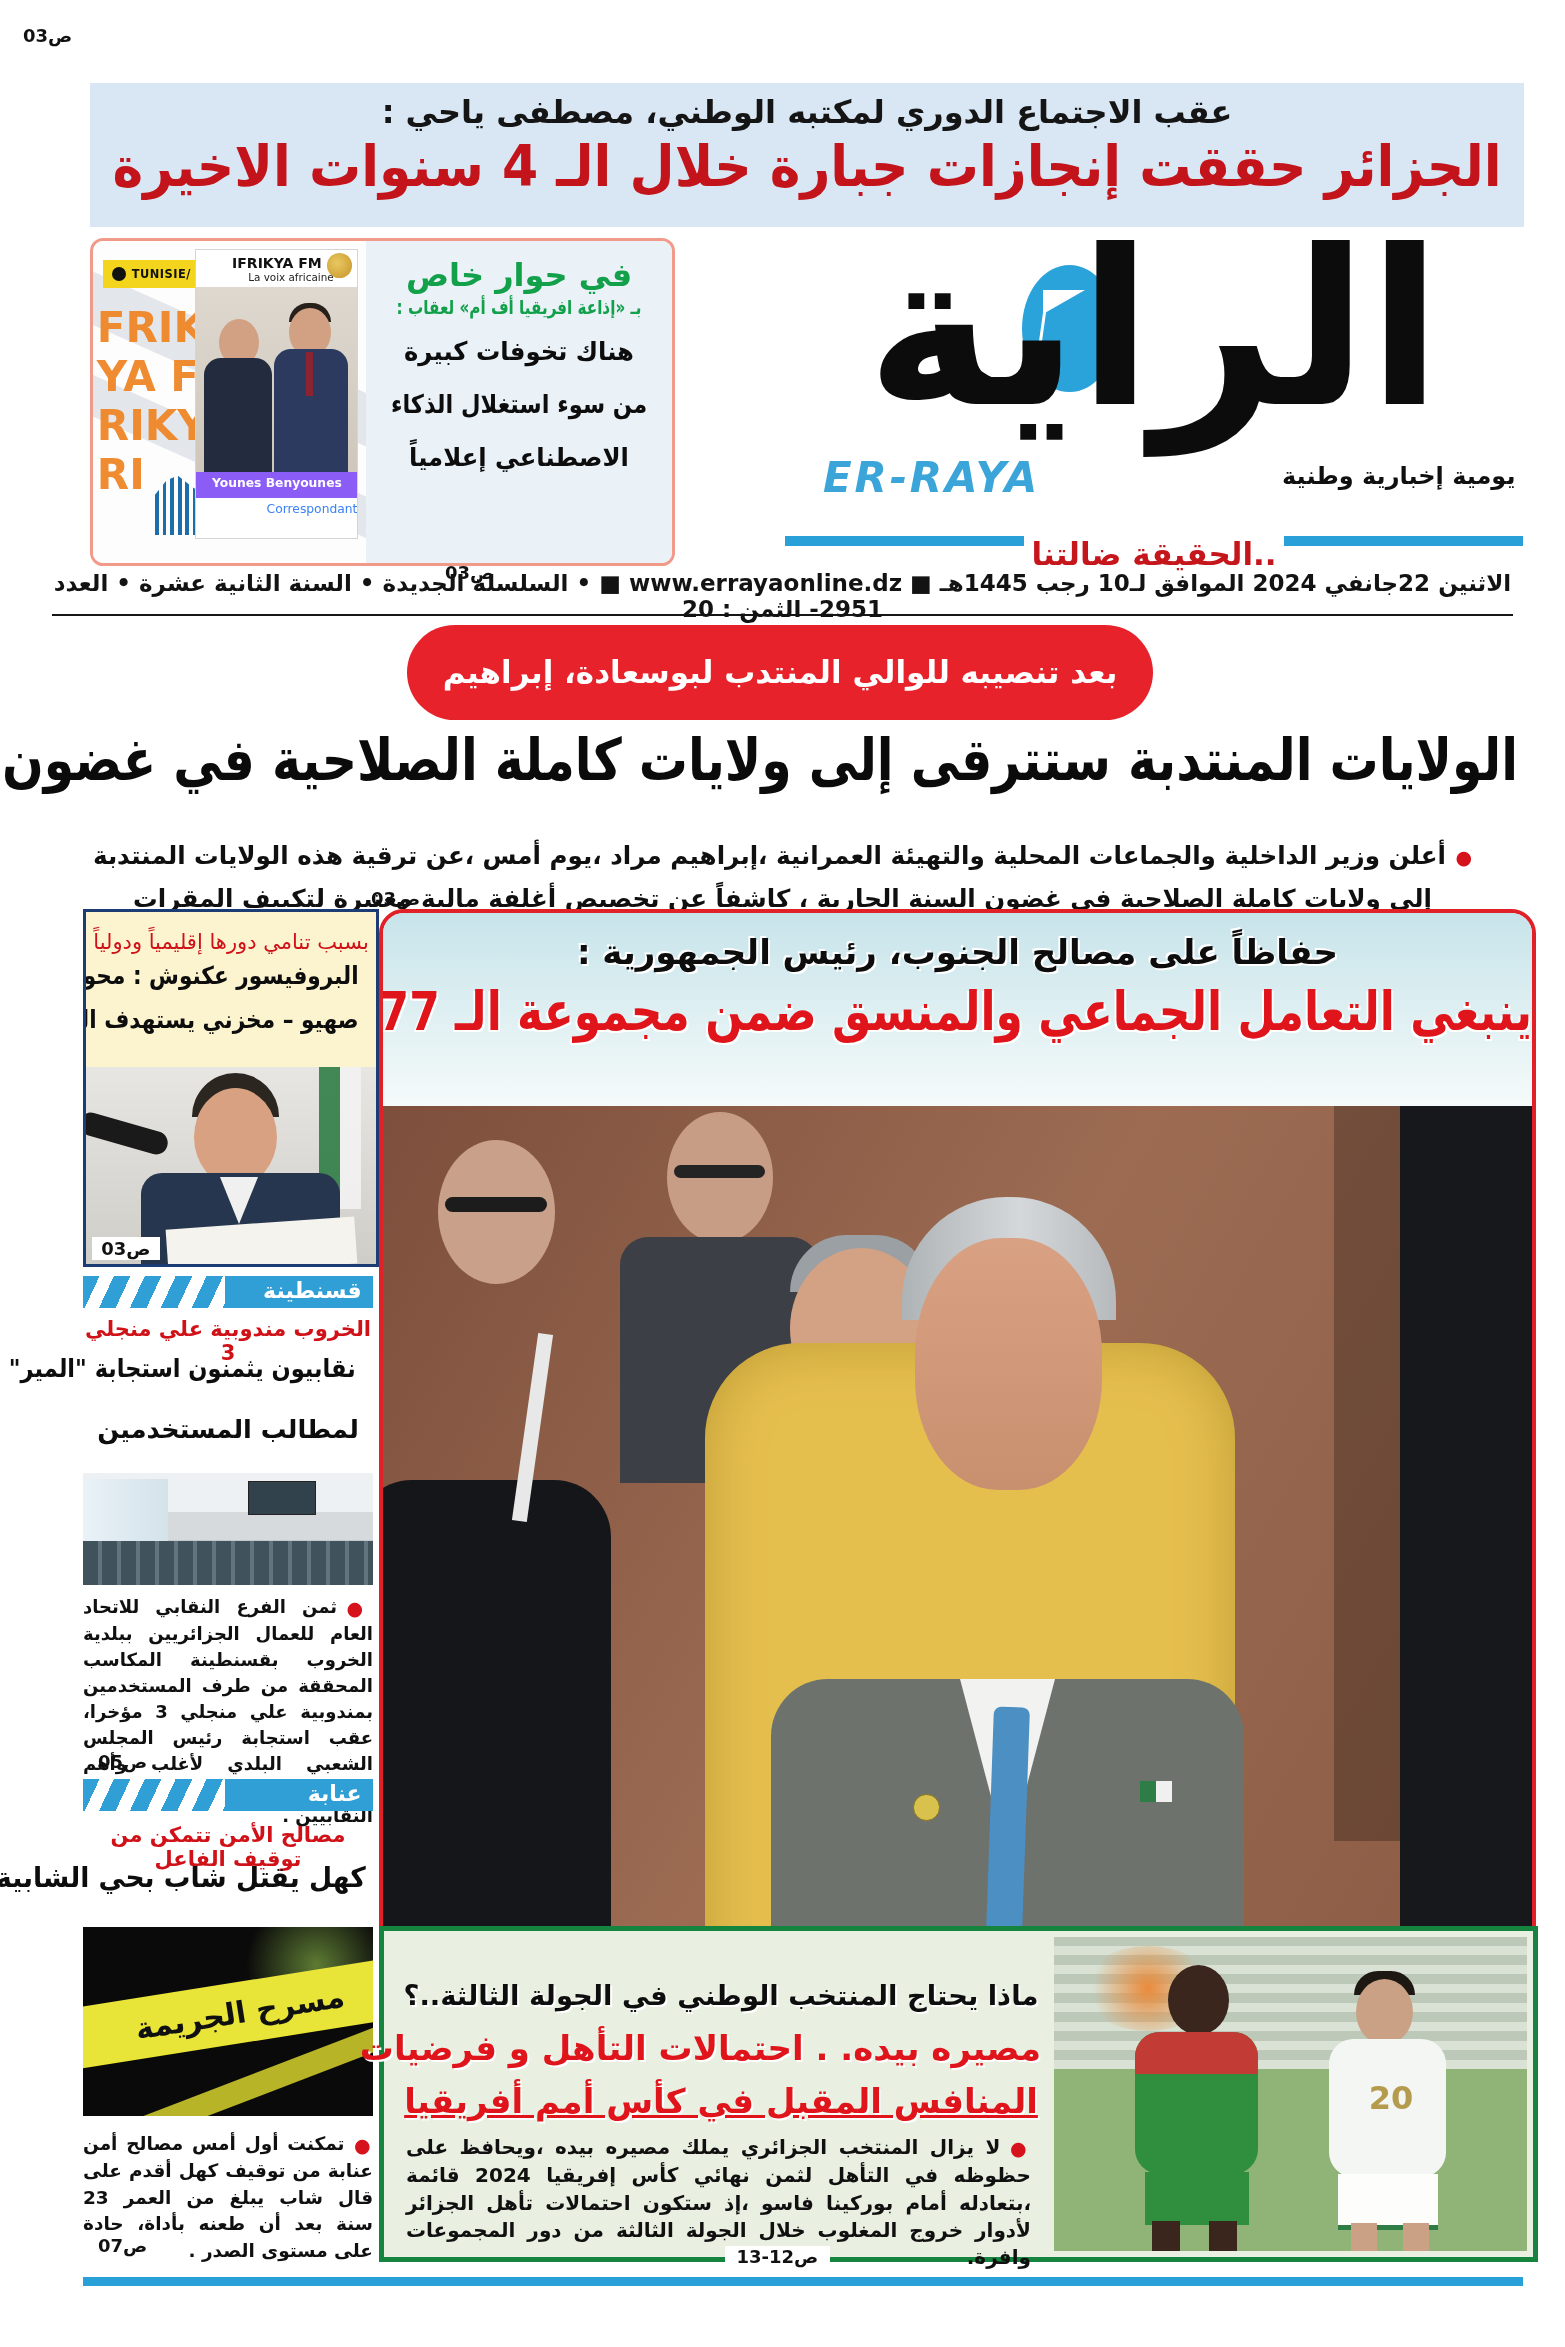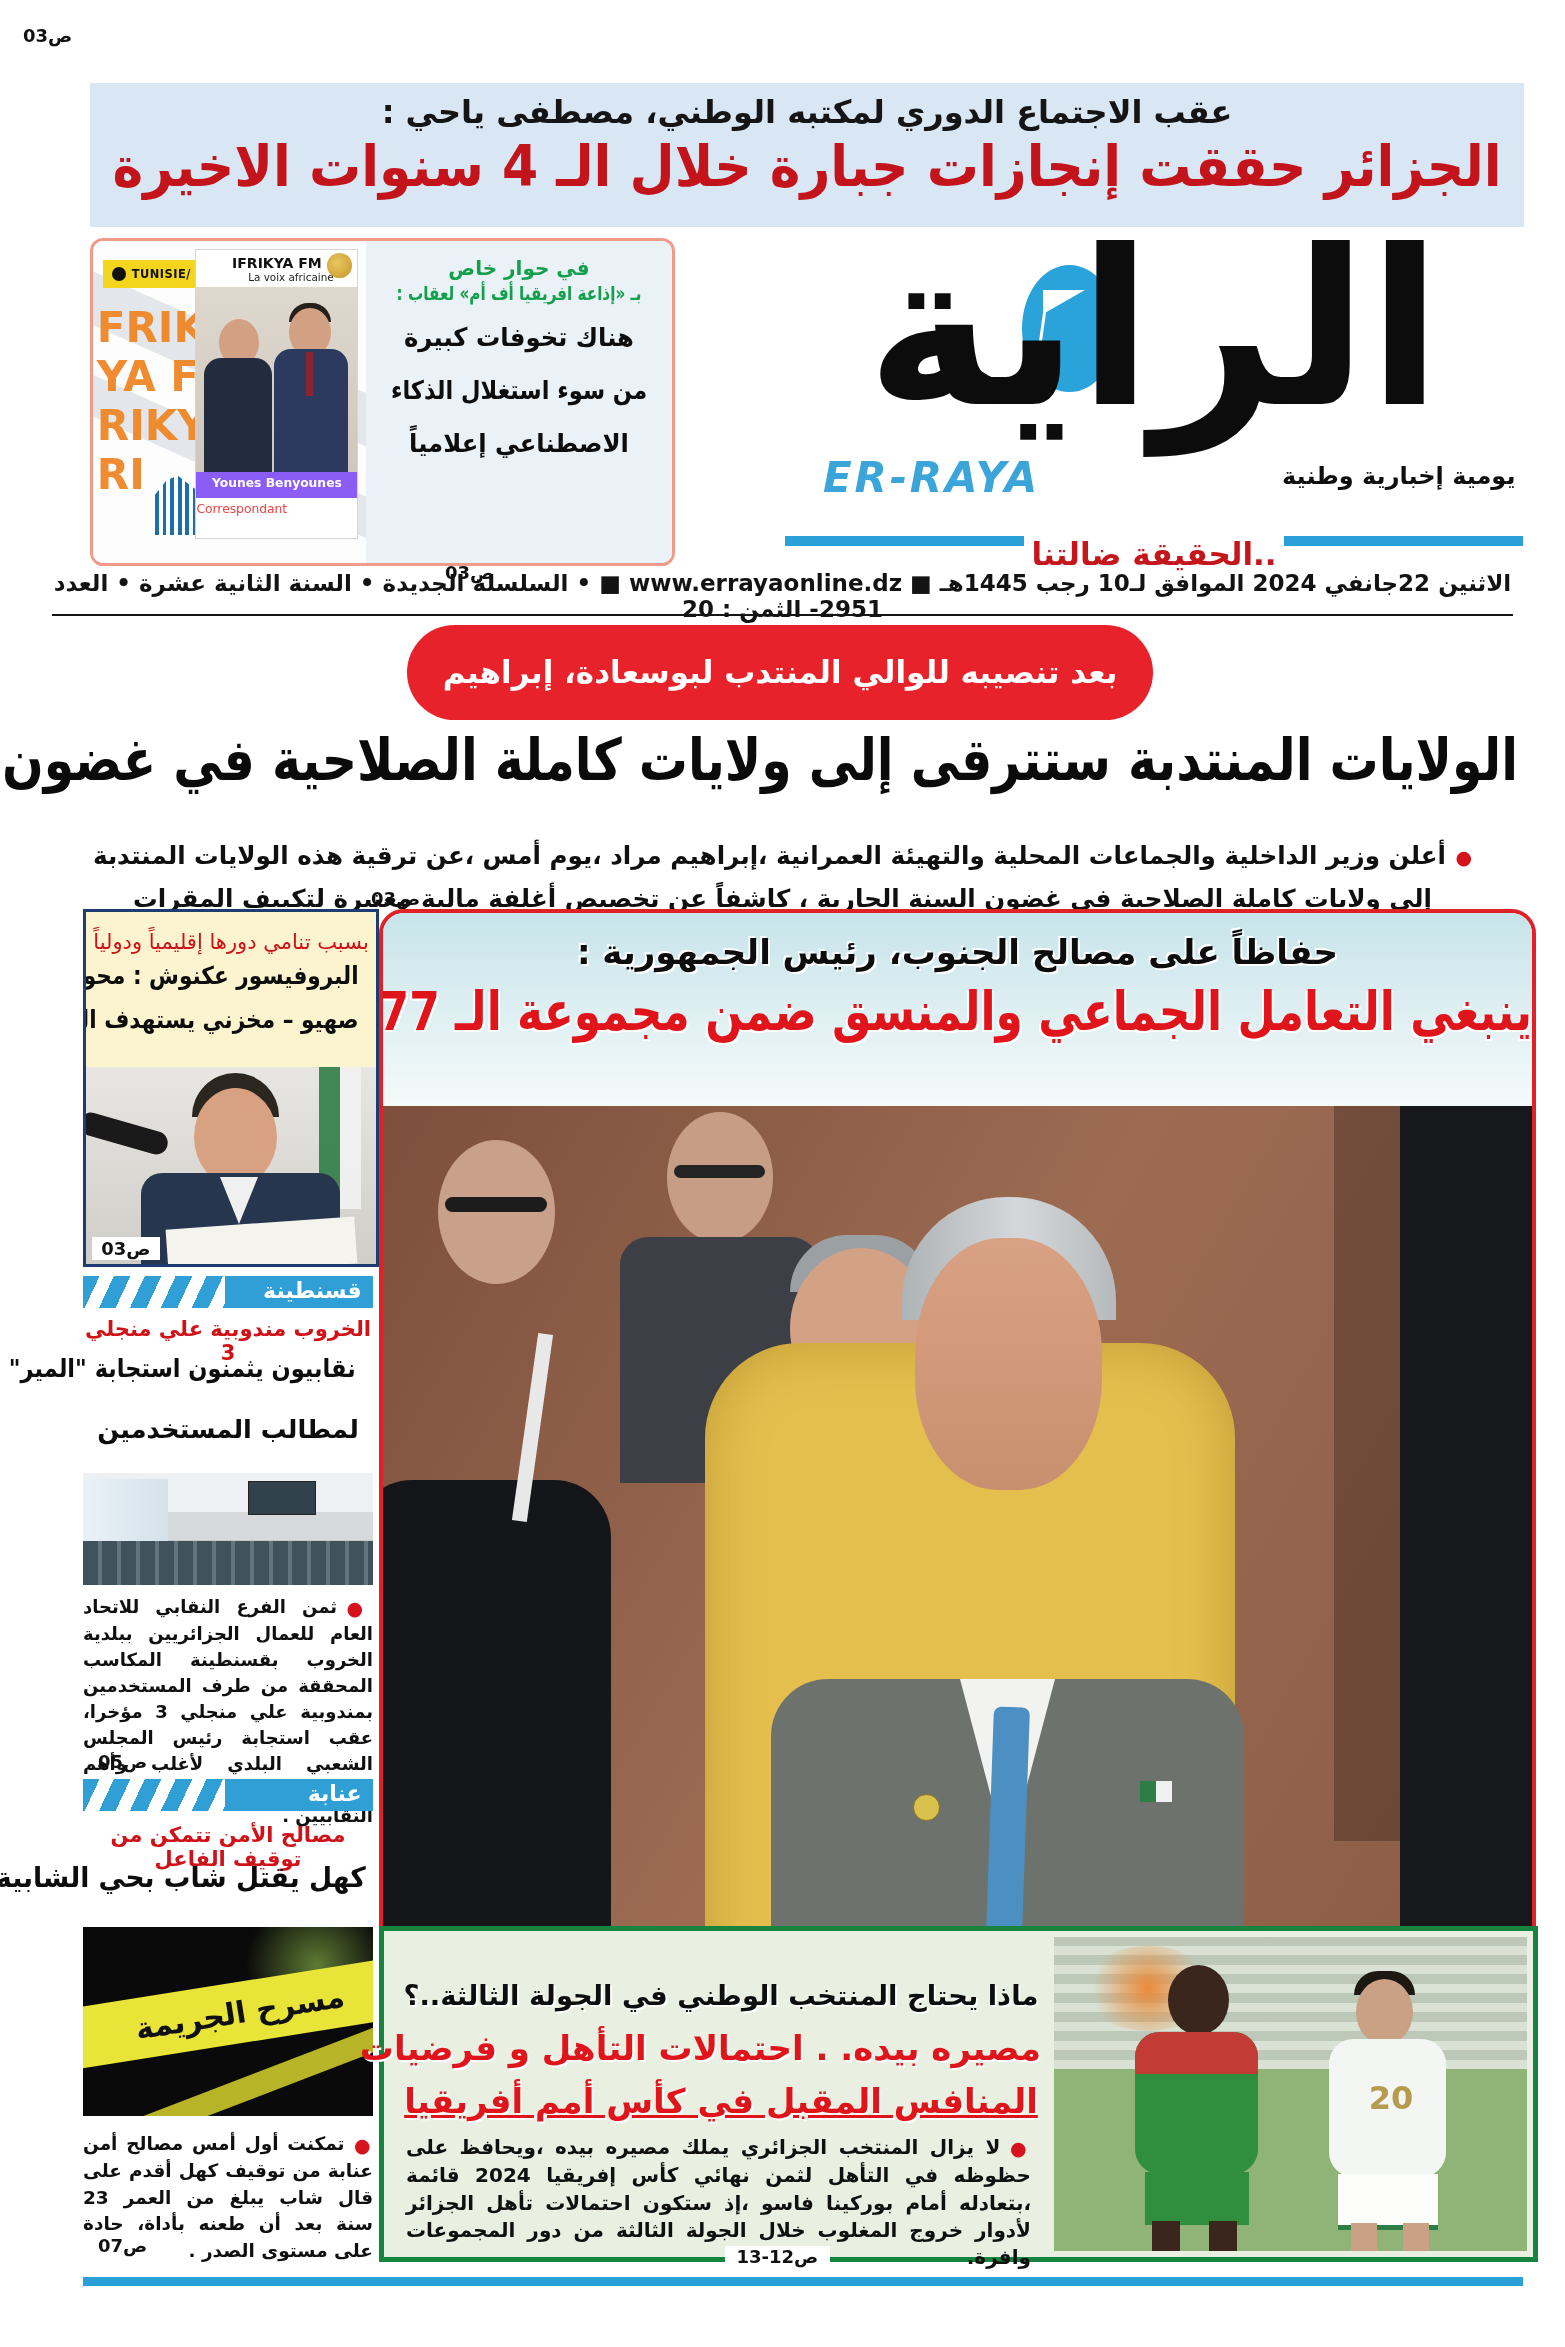--- a/index.html
+++ b/index.html
@@ -36,23 +36,23 @@
   #iv-ppl{position:relative;margin-top:3.8px;height:185px;background:linear-gradient(180deg,#ded8cf,#cfc7bb);overflow:hidden;}
   .iv-man{position:absolute;bottom:0;border-radius:17px 17px 0 0;}
   #iv-m1{left:7.6px;width:68px;height:114px;background:#232b3f;}
   #iv-m2{right:9.5px;width:74px;height:123px;background:#2b3a5e;}
   .iv-head{position:absolute;border-radius:50%;background:#d2a183;}
   #iv-h1{left:23px;bottom:106px;width:40px;height:47px;}
   #iv-h2{right:26.5px;bottom:115px;width:42px;height:49px;}
   #iv-hair2{position:absolute;right:26.5px;bottom:150px;width:42px;height:19px;border-radius:21px 21px 0 0;background:#261f1a;}
   #iv-tie{position:absolute;right:44px;bottom:76px;width:7.6px;height:44px;background:#8a2430;}
   #iv-cap1{height:26px;line-height:23px;background:#8b5cf6;color:#fff;text-align:center;font-size:12.3px;font-weight:bold;}
-  #iv-cap2{height:23px;line-height:23px;background:#fff;color:#ef4444;text-align:left;font-size:12.3px;}
+  #iv-cap2{height:23px;line-height:23px;background:#fff;color:#3b82f6;text-align:right;font-size:12.3px;}
   #iv-text{flex:1;background:#eaf1f7;text-align:center;padding-top:15px;direction:rtl;}
-  #iv-text .k1{color:#13a04b;font-size:20px;font-weight:bold;}
+  #iv-text .k1{color:#13a04b;font-size:32px;font-weight:bold;}
   #iv-text .k2{color:#13a04b;font-size:19px;font-weight:bold;margin-top:1.9px;}
   #iv-text .hl{color:#0d0d0d;font-size:25.6px;font-weight:bold;line-height:53px;margin-top:7.6px;}
   #iv-ref{left:445px;top:562px;font-size:18px;font-weight:bold;color:#111;}
 
   
   #masthead{left:785px;top:233px;width:738px;height:301px;}
   #mh-oval{position:absolute;left:237px;top:32px;width:95px;height:127px;border-radius:50%;background:#2aa3db;}
   #mh-flag{position:absolute;left:21px;top:24.6px;width:0;height:0;border-top:24.6px solid #fff;border-right:42px solid transparent;}
   #mh-pole{position:absolute;left:19px;top:24.6px;width:2.8px;height:74px;background:#fff;transform:rotate(8deg);}
   #mh-logo{position:absolute;right:0;top:-26.5px;width:100%;text-align:center;font-size:216px;line-height:246px;font-weight:bold;color:#0c0c0c;}

